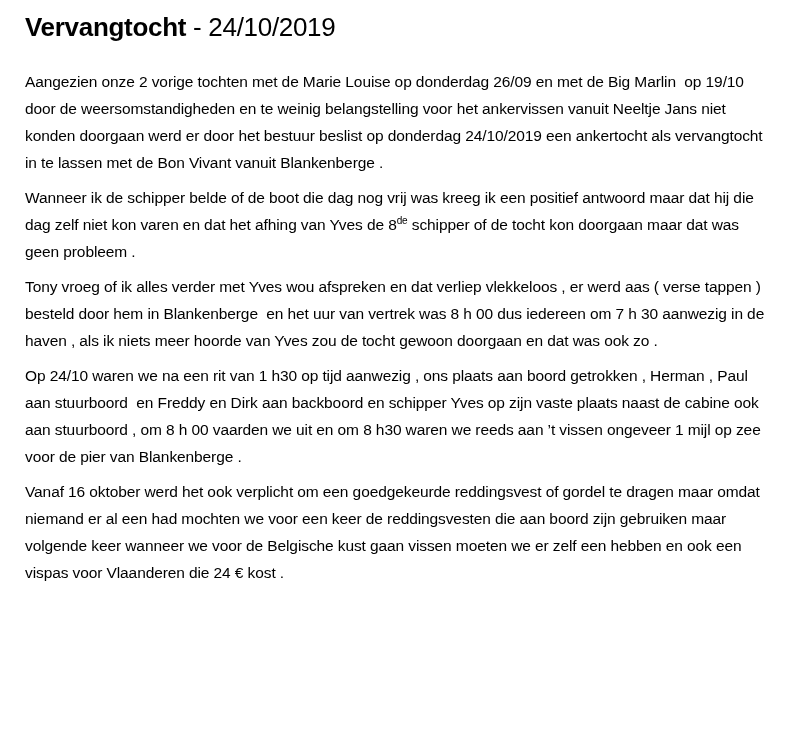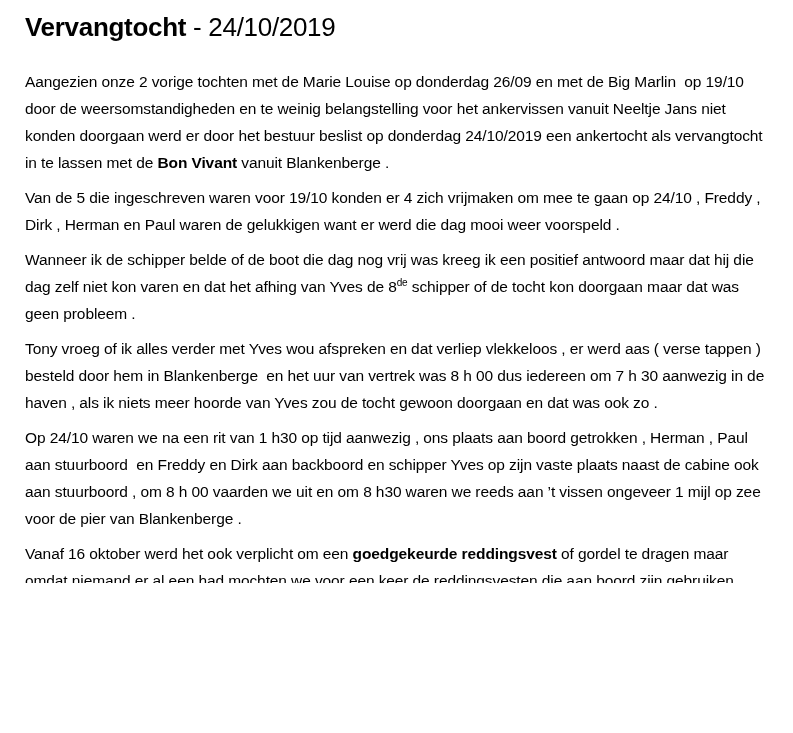--- a/index.html
+++ b/index.html
@@ -30,33 +30,32 @@
   }
   .doc-body { margin-top: 25px; }
   .para {
     font-size: 15.5px;
     line-height: 27px;
     letter-spacing: -0.1px;
     margin: 0 0 8px 0;
     white-space: pre-wrap;
     text-align: left;
   }
-  .para .bold { font-weight: 700; }
+  .para .bold { font-weight: 400; }
   .para sup {
     font-size: 10px;
     line-height: 0;
     vertical-align: super;
   }
 </style>
 </head>
 <body>
 
 <div class="page">
   <h1 class="doc-title"><span class="bold">Vervangtocht</span><span> - 24/10/2019</span></h1>
   <div class="doc-body">
       <p class="para"><span>Aangezien onze 2 vorige tochten met de Marie Louise op donderdag 26/09 en met de Big Marlin  op 19/10 door de weersomstandigheden en te weinig belangstelling voor het ankervissen vanuit Neeltje Jans niet konden doorgaan werd er door het bestuur beslist op donderdag 24/10/2019 een ankertocht als vervangtocht in te lassen met de </span><span class="bold">Bon Vivant</span><span> vanuit Blankenberge .</span></p>
-      <p class="para"><span>Van de 5 die ingeschreven waren voor 19/10 konden er 4 zich vrijmaken om mee te gaan op 24/10 , Freddy , Dirk , Herman en Paul waren de gelukkigen want er werd die dag mooi weer voorspeld .</span></p>
       <p class="para"><span>Wanneer ik de schipper belde of de boot die dag nog vrij was kreeg ik een positief antwoord maar dat hij die dag zelf niet kon varen en dat het afhing van Yves de 8</span><sup>de</sup><span> schipper of de tocht kon doorgaan maar dat was geen probleem .</span></p>
       <p class="para"><span>Tony vroeg of ik alles verder met Yves wou afspreken en dat verliep vlekkeloos , er werd aas ( verse tappen ) besteld door hem in Blankenberge  en het uur van vertrek was 8 h 00 dus iedereen om 7 h 30 aanwezig in de haven , als ik niets meer hoorde van Yves zou de tocht gewoon doorgaan en dat was ook zo .</span></p>
       <p class="para"><span>Op 24/10 waren we na een rit van 1 h30 op tijd aanwezig , ons plaats aan boord getrokken , Herman , Paul aan stuurboord  en Freddy en Dirk aan backboord en schipper Yves op zijn vaste plaats naast de cabine ook aan stuurboord , om 8 h 00 vaarden we uit en om 8 h30 waren we reeds aan ’t vissen ongeveer 1 mijl op zee voor de pier van Blankenberge .</span></p>
       <p class="para"><span>Vanaf 16 oktober werd het ook verplicht om een </span><span class="bold">goedgekeurde reddingsvest</span><span> of gordel te dragen maar omdat niemand er al een had mochten we voor een keer de reddingsvesten die aan boord zijn gebruiken maar volgende keer wanneer we voor de Belgische kust gaan vissen moeten we er zelf een hebben en ook een </span><span class="bold">vispas</span><span> voor Vlaanderen die 24 € kost .</span></p>
     </div>
 </div>
 
 </body></html>

